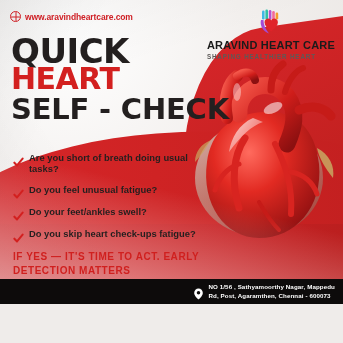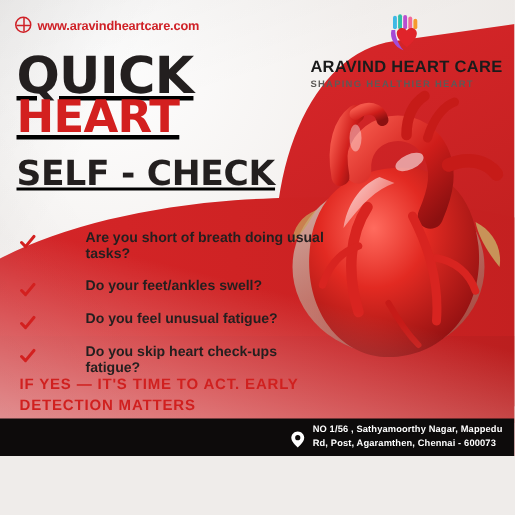--- a/index.html
+++ b/index.html
@@ -63,41 +63,41 @@
   .brand-mark{width:24px;height:26px;flex:0 0 auto;}
   .brand-text{display:flex;flex-direction:column;line-height:1;}
   .brand-name{
     font-size:11px;font-weight:700;color:#1b1b1b;letter-spacing:0.2px;
   }
   .brand-tag{
     font-size:6.3px;font-weight:600;color:#5d5a58;letter-spacing:0.85px;
     margin-top:3px;
   }
   
-  .headline{position:absolute;left:11px;top:36px;text-decoration:underline;}
+  .headline{position:absolute;left:11px;top:36px;}
   .h-quick{
     font-size:34px;font-weight:800;color:#231f1f;letter-spacing:-0.5px;
     line-height:0.92;font-family:"DejaVu Sans",sans-serif;
   }
   .h-heart{
     font-size:30px;font-weight:800;color:#d3201f;letter-spacing:-0.5px;
     line-height:0.95;margin-top:-2px;font-family:"DejaVu Sans",sans-serif;
   }
   .h-self{
-    font-size:23px;font-weight:800;color:#231f1f;letter-spacing:-0.2px;
-    line-height:1;margin-top:11px;font-family:"DejaVu Sans",sans-serif;text-align:center;
+    font-size:29px;font-weight:800;color:#231f1f;letter-spacing:-0.2px;
+    line-height:1;margin-top:1px;font-family:"DejaVu Sans",sans-serif;text-align:center;
   }
   
   .checklist{position:absolute;left:13px;top:152px;width:205px;}
   .check-item{
     display:flex;align-items:flex-start;gap:5px;margin-bottom:9px;
   }
   .check-mark{width:11px;height:11px;flex:0 0 auto;margin-top:2px;}
   .check-text{
-    font-size:9.4px;font-weight:600;color:#241f1f;line-height:1.22;margin-left:28px;
+    font-size:9.4px;font-weight:600;color:#241f1f;line-height:1.22;
   }
   
   .cta-line{
     position:absolute;left:13px;top:250px;width:200px;
     font-size:10px;font-weight:700;color:#d0201f;letter-spacing:0.55px;
     line-height:1.35;text-transform:uppercase;
   }
   
   .book-btn{
     position:absolute;left:39px;top:290px;
@@ -238,29 +238,29 @@
         </svg>
       </span>
       <span class="check-text">Are you short of breath doing usual tasks?</span>
     </div>
     <div class="check-item">
       <span class="check-mark">
         <svg viewBox="0 0 12 12" width="11" height="11">
           <path d="M1.5 6.2 L4.4 9.2 L10.5 1.8" fill="none" stroke="#d3201f" stroke-width="2.2" stroke-linecap="round" stroke-linejoin="round"></path>
         </svg>
       </span>
+      <span class="check-text">Do you feel unusual fatigue?</span>
+    </div>
+    <div class="check-item">
+      <span class="check-mark">
+        <svg viewBox="0 0 12 12" width="11" height="11">
+          <path d="M1.5 6.2 L4.4 9.2 L10.5 1.8" fill="none" stroke="#d3201f" stroke-width="2.2" stroke-linecap="round" stroke-linejoin="round"></path>
+        </svg>
+      </span>
       <span class="check-text">Do your feet/ankles swell?</span>
-    </div>
-    <div class="check-item">
-      <span class="check-mark">
-        <svg viewBox="0 0 12 12" width="11" height="11">
-          <path d="M1.5 6.2 L4.4 9.2 L10.5 1.8" fill="none" stroke="#d3201f" stroke-width="2.2" stroke-linecap="round" stroke-linejoin="round"></path>
-        </svg>
-      </span>
-      <span class="check-text">Do you feel unusual fatigue?</span>
     </div>
     <div class="check-item">
       <span class="check-mark">
         <svg viewBox="0 0 12 12" width="11" height="11">
           <path d="M1.5 6.2 L4.4 9.2 L10.5 1.8" fill="none" stroke="#d3201f" stroke-width="2.2" stroke-linecap="round" stroke-linejoin="round"></path>
         </svg>
       </span>
       <span class="check-text">Do you skip heart check-ups fatigue?</span>
     </div>
   </div>

